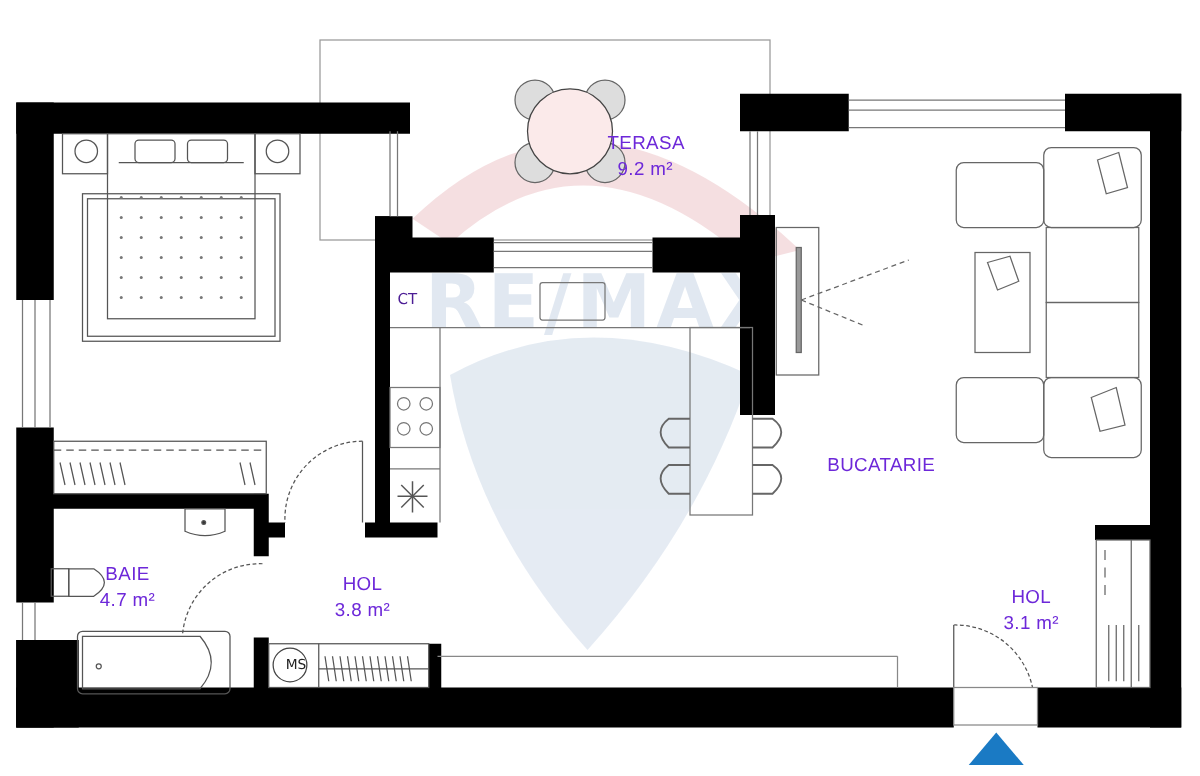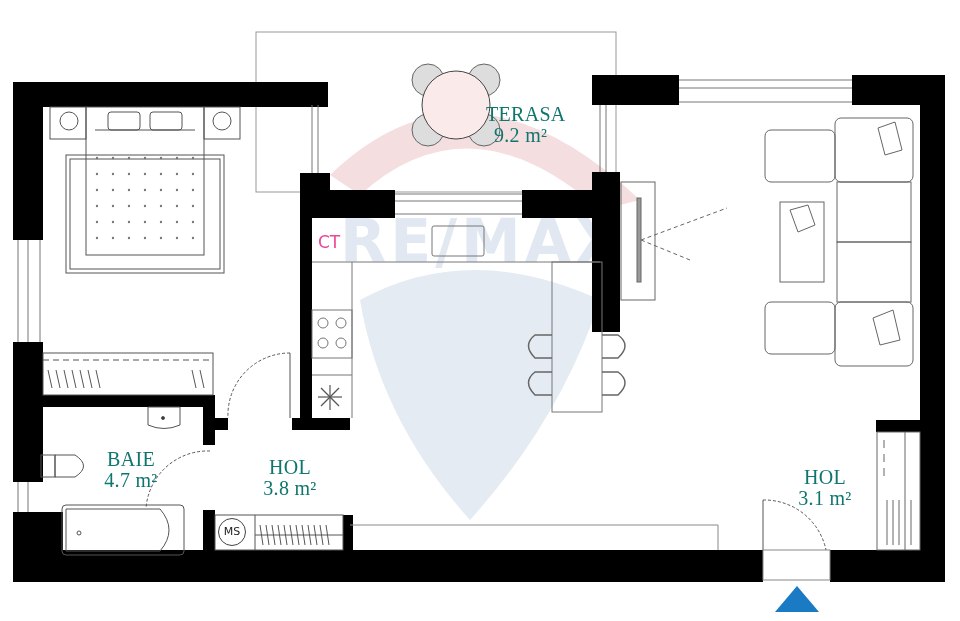--- a/index.html
+++ b/index.html
@@ -1,20 +1,20 @@
 <!DOCTYPE html>
 <html><head>
 <meta charset="utf-8">
 <style>
   html, body { margin:0; padding:0; background:#ffffff; }
   body { width:960px; height:621px; position:relative; overflow:hidden; font-family:"DejaVu Sans", sans-serif; }
   #plan { position:absolute; left:0; top:0; width:960px; height:621px; }
-  .room-label { position:absolute; text-align:center; color:#0f766e; font-family:Liberation Serif, serif; font-size:20px; line-height:21px; letter-spacing:0.3px; }
+  .room-label { position:absolute; text-align:center; color:#6d28d9; font-family:Liberation Sans, sans-serif; font-size:15px; line-height:21px; letter-spacing:0.3px; }
   .room-label span { display:block; }
-  .ct-label { position:absolute; font-family:"DejaVu Sans", sans-serif; font-size:17px; color:#ec4899; }
+  .ct-label { position:absolute; font-family:"DejaVu Sans", sans-serif; font-size:12px; color:#4c1d95; }
   .ms-badge { position:absolute; width:26px; height:26px; border:1.5px solid #444; border-radius:50%; font-family:"DejaVu Sans", sans-serif; font-size:11px; line-height:26px; text-align:center; color:#222; }
   .entry-arrow { position:absolute; left:775px; top:586px; width:0; height:0; border-left:22px solid transparent; border-right:22px solid transparent; border-bottom:26px solid #1a7ac4; }
 </style>
 </head>
 <body>
 
 <svg id="plan" viewBox="0 0 960 621" xmlns="http://www.w3.org/2000/svg">
 
   <g opacity="0.55">
     <path d="M330,175 Q470,40 640,200 L600,210 Q470,95 360,195 Z" fill="#ecc4c8"></path>
@@ -236,30 +236,31 @@
   </g>
 </svg>
 
 <div class="room-label" style="left:486px; top:104px; width:100px; text-align:left;">
   <span>TERASA</span>
   <span style="padding-left:8px;">9.2 m²</span>
 </div>
 <div class="room-label" style="left:70px; top:300px; width:150px;">
 </div>
 <div class="room-label" style="left:635px; top:362px; width:140px;">
-</div>
-<div class="room-label" style="left:86px; top:449px; width:90px;">
+  <span>BUCATARIE</span>
+</div>
+<div class="room-label" style="left:57px; top:449px; width:90px;">
   <span>BAIE</span>
   <span>4.7 m²</span>
 </div>
 <div class="room-label" style="left:240px; top:457px; width:100px;">
   <span>HOL</span>
   <span>3.8 m²</span>
 </div>
 <div class="room-label" style="left:780px; top:467px; width:90px;">
   <span>HOL</span>
   <span>3.1 m²</span>
 </div>
 
 <div class="ct-label" style="left:318px; top:232px;">CT</div>
-<div class="ms-badge" style="left:218px; top:518px;">MS</div>
+<div class="ms-badge" style="left:218px; top:518px;text-align:right;">MS</div>
 
 <div class="entry-arrow"></div>
 
 </body></html>

